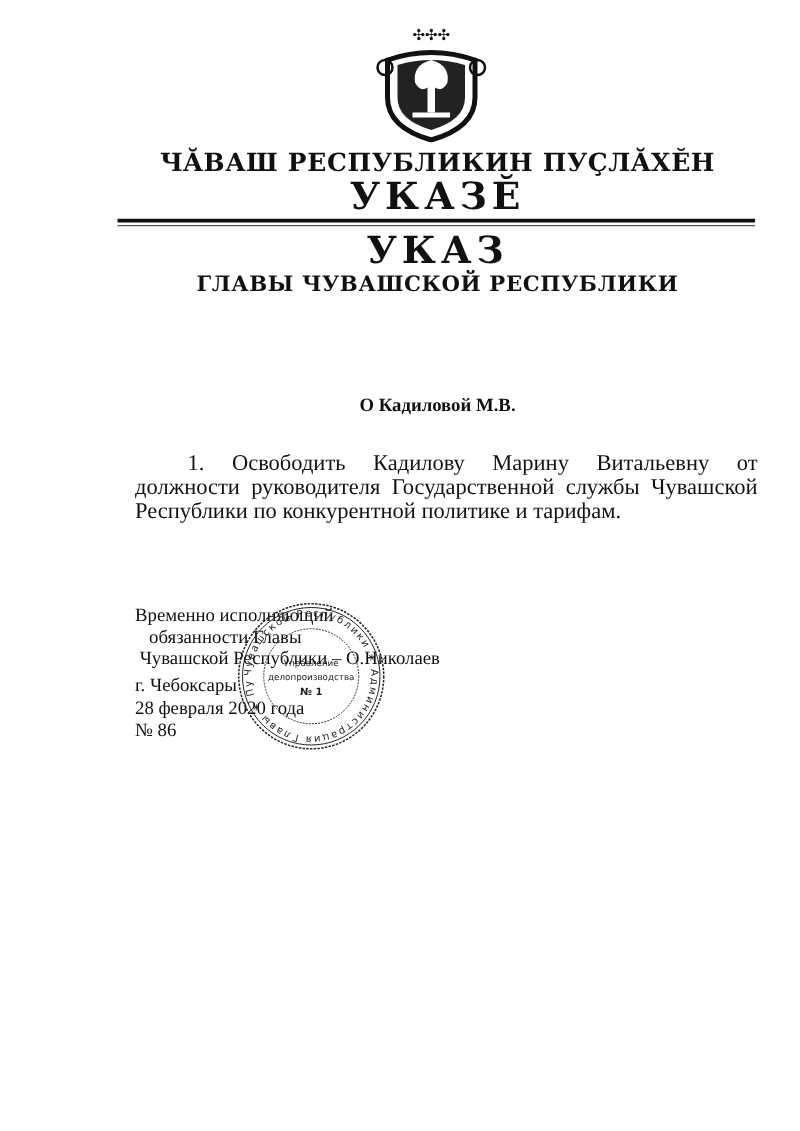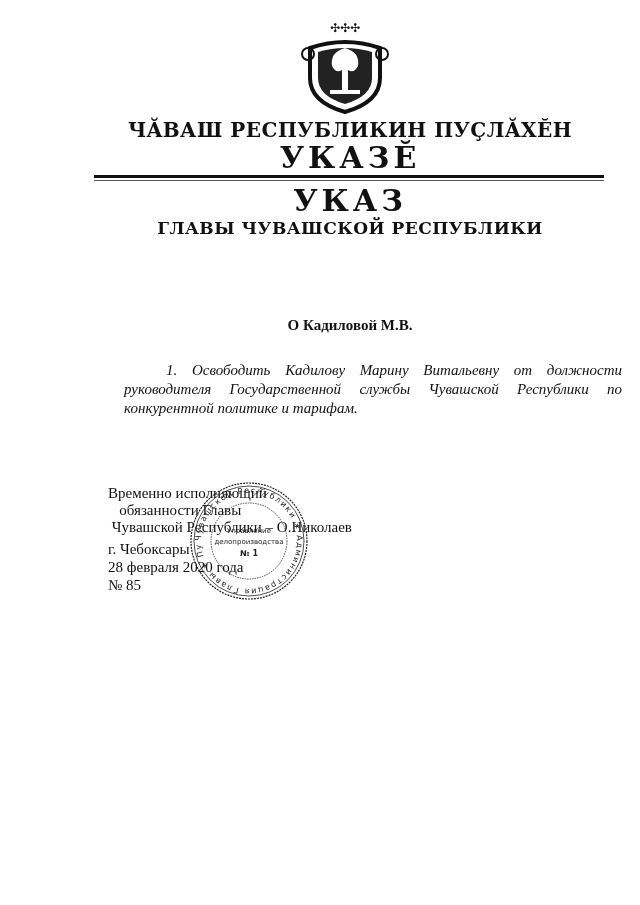--- a/index.html
+++ b/index.html
@@ -6,21 +6,21 @@
     body { width:640px; height:905px; position:relative; overflow:hidden; color:#111; font-family:"Liberation Serif","DejaVu Serif",serif; }
     .abs { position:absolute; }
     .emblem { left:300px; top:18px; width:90px; height:96px; }
     .hdr1 { left:0; width:700px; top:118px; text-align:center; font-size:20px; font-weight:bold; letter-spacing:0.5px; font-family:"DejaVu Serif","Liberation Serif",serif; }
     .hdr2 { left:0; width:700px; top:140px; text-align:center; font-size:30px; font-weight:bold; letter-spacing:4px; font-family:"DejaVu Serif",serif; }
     .rule { left:94px; width:510px; top:175px; height:3px; background:#111; }
     .rule2 { left:94px; width:510px; top:180px; height:1px; background:#555; }
     .hdr3 { left:0; width:700px; top:183px; text-align:center; font-size:30px; font-weight:bold; letter-spacing:4px; font-family:"DejaVu Serif",serif; }
     .hdr4 { left:0; width:700px; top:218px; text-align:center; font-size:17px; font-weight:bold; letter-spacing:0.5px; font-family:"DejaVu Serif",serif; }
     .subject { left:0; width:700px; top:317px; text-align:center; font-size:15px; font-weight:bold; }
-    .body { left:124px; width:498px; top:361px; font-size:15px; line-height:19px; text-align:justify;font-style:italic; }
+    .body { left:108px; width:498px; top:361px; font-size:18px; line-height:19px; text-align:justify; }
     .body p { margin:0; text-indent:42px; }
     .sig { left:108px; top:485px; font-size:15px; line-height:17px; }
     .sig div { white-space:pre; }
     .place { left:108px; top:540px; font-size:15px; line-height:18px; }
     .stamp { left:188px; top:480px; width:122px; height:122px; }
   </style>
 </head>
 <body>
 
 <svg class="abs emblem" viewBox="0 0 90 96">
@@ -50,21 +50,21 @@
 
 <div class="abs sig">
   <div>Временно исполняющий</div>
   <div>   обязанности Главы</div>
   <div> Чувашской Республики – О.Николаев</div>
 </div>
 
 <div class="abs place">
   <div>г. Чебоксары</div>
   <div>28 февраля 2020 года</div>
-  <div>№ 85</div>
+  <div>№ 86</div>
 </div>
 
 <svg class="abs stamp" viewBox="0 0 122 122">
   <defs>
     <path id="circ" d="M61 61 m-48 0 a48 48 0 1 1 96 0 a48 48 0 1 1 -96 0"></path>
   </defs>
   <circle cx="61" cy="61" r="58" fill="none" stroke="#222" stroke-width="1.2" stroke-dasharray="2 1"></circle>
   <circle cx="61" cy="61" r="55" fill="none" stroke="#222" stroke-width="0.8"></circle>
   <circle cx="61" cy="61" r="38" fill="none" stroke="#222" stroke-width="0.8" stroke-dasharray="1.5 1"></circle>
   <text font-size="8" fill="#222" font-family="DejaVu Sans, sans-serif" letter-spacing="1.5">

